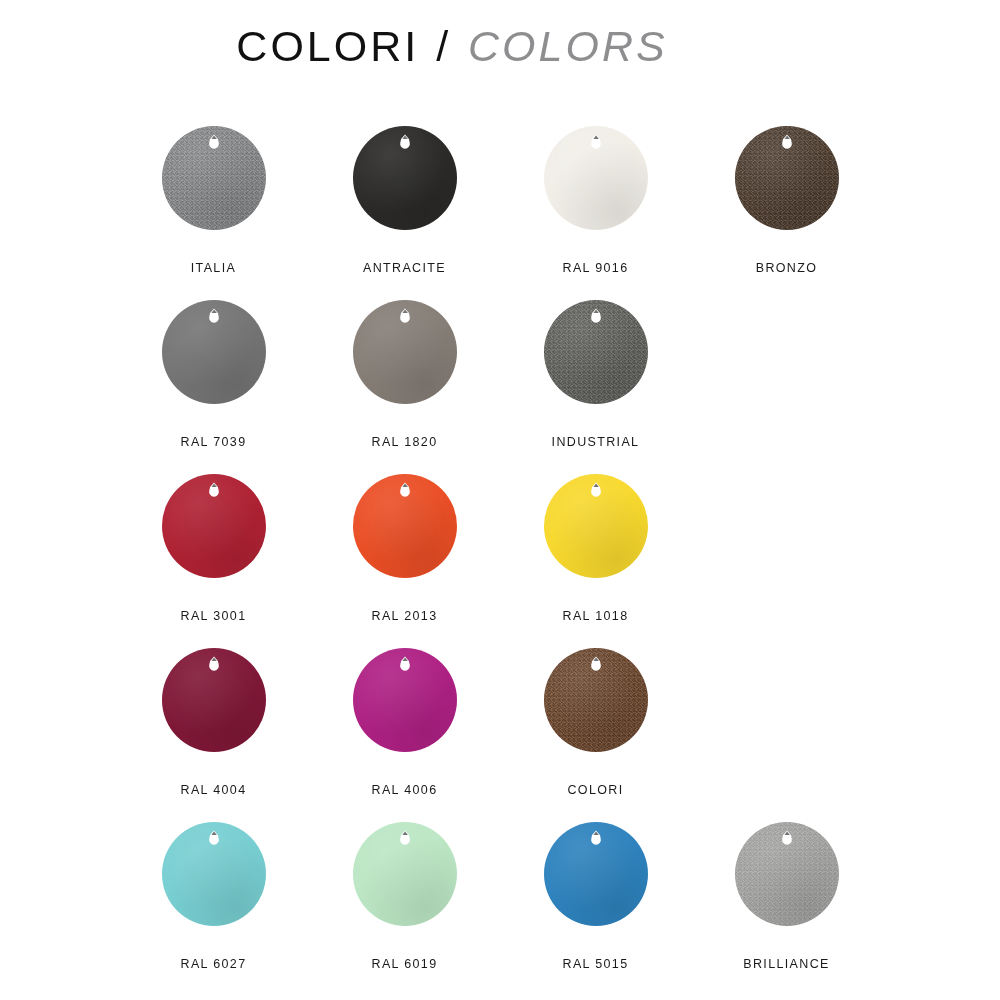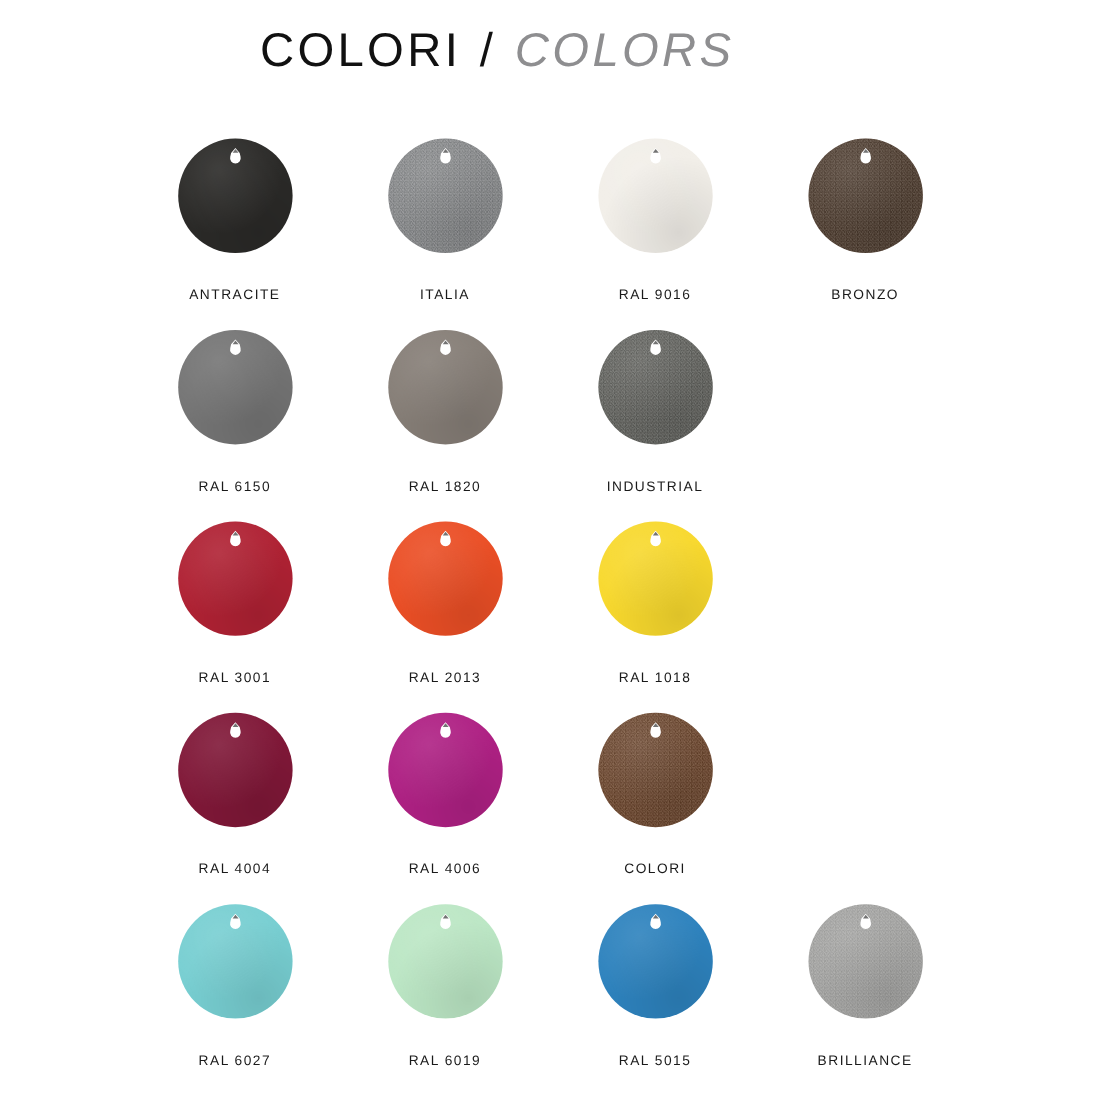--- a/index.html
+++ b/index.html
@@ -138,44 +138,44 @@
   <div class="title">
     <span class="t-it">COLORI</span>
     <span class="t-sep">/</span>
     <span class="t-en">COLORS</span>
   </div>
 
   <div class="grid" id="swatch-grid">
       <div class="row">
         <div class="cell">
           <div class="disc-wrap">
+            <div class="disc tex" style="background-color: rgb(138, 140, 142);"></div>
+            <div class="notch">
+              <svg viewBox="0 0 15 17" width="15" height="17" aria-hidden="true">
+                <path d="M7.5 0.6 L11.4 5.0 L12.2 8.6 A4.85 4.85 0 1 1 2.8 8.6 L3.6 5.0 Z" fill="#ffffff"></path>
+                <path d="M7.5 1.5 L10.4 4.9 L5.0 4.9 Z" fill="rgba(0,0,0,0.55)"></path>
+              </svg>
+            </div>
+          </div>
+          <div class="label">ITALIA</div>
+        </div>
+        <div class="cell">
+          <div class="disc-wrap">
             <div class="disc" style="background-color: rgb(43, 42, 40);"></div>
             <div class="notch">
               <svg viewBox="0 0 15 17" width="15" height="17" aria-hidden="true">
                 <path d="M7.5 0.6 L11.4 5.0 L12.2 8.6 A4.85 4.85 0 1 1 2.8 8.6 L3.6 5.0 Z" fill="#ffffff"></path>
                 <path d="M7.5 1.5 L10.4 4.9 L5.0 4.9 Z" fill="rgba(0,0,0,0.55)"></path>
               </svg>
             </div>
           </div>
           <div class="label">ANTRACITE</div>
         </div>
         <div class="cell">
           <div class="disc-wrap">
-            <div class="disc tex" style="background-color: rgb(138, 140, 142);"></div>
-            <div class="notch">
-              <svg viewBox="0 0 15 17" width="15" height="17" aria-hidden="true">
-                <path d="M7.5 0.6 L11.4 5.0 L12.2 8.6 A4.85 4.85 0 1 1 2.8 8.6 L3.6 5.0 Z" fill="#ffffff"></path>
-                <path d="M7.5 1.5 L10.4 4.9 L5.0 4.9 Z" fill="rgba(0,0,0,0.55)"></path>
-              </svg>
-            </div>
-          </div>
-          <div class="label">ITALIA</div>
-        </div>
-        <div class="cell">
-          <div class="disc-wrap">
             <div class="disc" style="background-color: rgb(242, 239, 233);"></div>
             <div class="notch">
               <svg viewBox="0 0 15 17" width="15" height="17" aria-hidden="true">
                 <path d="M7.5 0.6 L11.4 5.0 L12.2 8.6 A4.85 4.85 0 1 1 2.8 8.6 L3.6 5.0 Z" fill="#ffffff"></path>
                 <path d="M7.5 1.5 L10.4 4.9 L5.0 4.9 Z" fill="rgba(0,0,0,0.55)"></path>
               </svg>
             </div>
           </div>
           <div class="label">RAL 9016</div>
         </div>
@@ -196,21 +196,21 @@
         <div class="cell">
           <div class="disc-wrap">
             <div class="disc" style="background-color: rgb(117, 117, 117);"></div>
             <div class="notch">
               <svg viewBox="0 0 15 17" width="15" height="17" aria-hidden="true">
                 <path d="M7.5 0.6 L11.4 5.0 L12.2 8.6 A4.85 4.85 0 1 1 2.8 8.6 L3.6 5.0 Z" fill="#ffffff"></path>
                 <path d="M7.5 1.5 L10.4 4.9 L5.0 4.9 Z" fill="rgba(0,0,0,0.55)"></path>
               </svg>
             </div>
           </div>
-          <div class="label">RAL 6150</div>
+          <div class="label">RAL 7039</div>
         </div>
         <div class="cell">
           <div class="disc-wrap">
             <div class="disc" style="background-color: rgb(134, 126, 119);"></div>
             <div class="notch">
               <svg viewBox="0 0 15 17" width="15" height="17" aria-hidden="true">
                 <path d="M7.5 0.6 L11.4 5.0 L12.2 8.6 A4.85 4.85 0 1 1 2.8 8.6 L3.6 5.0 Z" fill="#ffffff"></path>
                 <path d="M7.5 1.5 L10.4 4.9 L5.0 4.9 Z" fill="rgba(0,0,0,0.55)"></path>
               </svg>
             </div>

